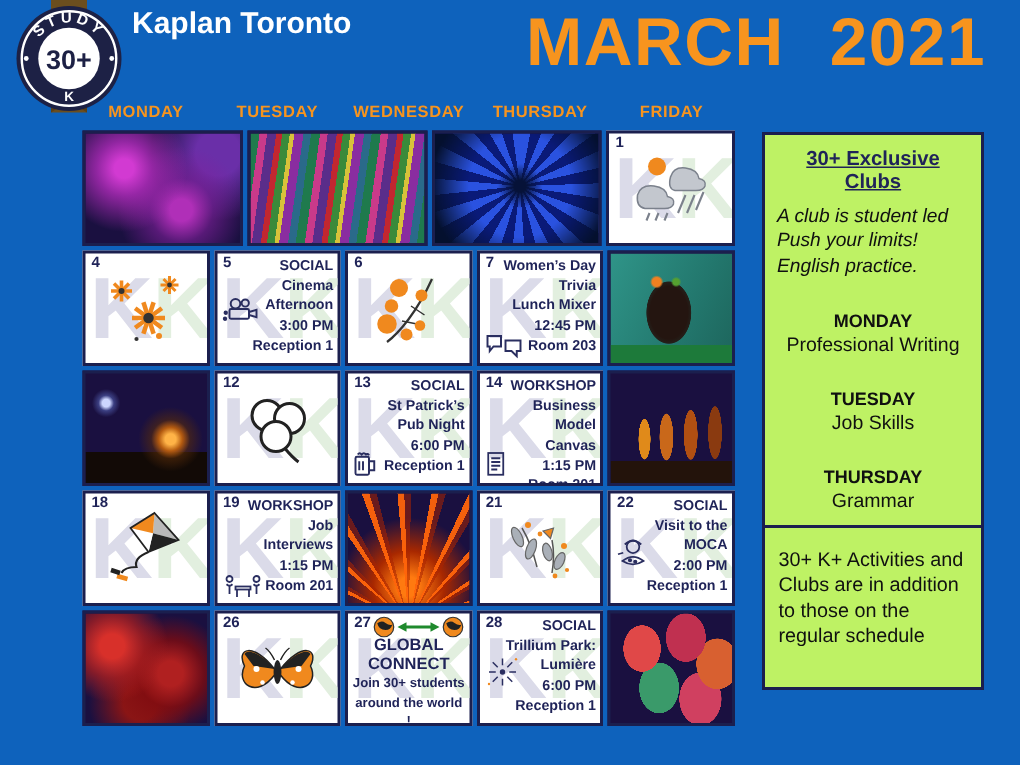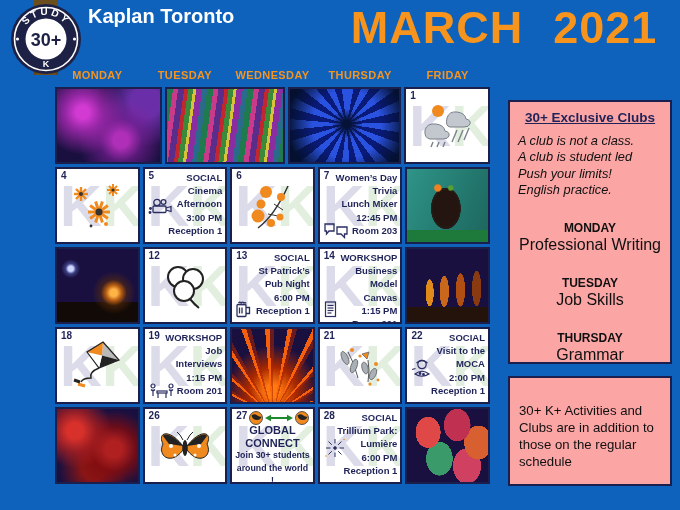--- a/index.html
+++ b/index.html
@@ -68,30 +68,30 @@
     radial-gradient(circle at 22% 30%,#d8302a 0 10%,rgba(176,32,32,.72) 26%,transparent 46%),
     radial-gradient(circle at 70% 55%,#b02020 0 12%,rgba(128,12,16,.8) 32%,transparent 56%),
     radial-gradient(circle at 45% 82%,#8a1515 0 15%,transparent 46%),#2e0707;}
   .ph-easter-eggs{background:
     radial-gradient(ellipse 16% 22% at 26% 32%,#e04848 0 96%,transparent 97%),
     radial-gradient(ellipse 17% 23% at 62% 22%,#c03050 0 96%,transparent 97%),
     radial-gradient(ellipse 18% 24% at 88% 46%,#d86030 0 96%,transparent 97%),
     radial-gradient(ellipse 17% 24% at 40% 68%,#3a9a6a 0 96%,transparent 97%),
     radial-gradient(ellipse 18% 25% at 74% 78%,#d04060 0 96%,transparent 97%),#4a0d12;}
   
-  .sidebox{position:absolute;left:508px;width:164px;background:#fca5a5;border:2px solid #1B1F4E;
-           box-sizing:border-box;color:#101010;margin-top:12px;}
+  .sidebox{position:absolute;left:508px;width:148px;background:#bef264;border:2px solid #1B1F4E;
+           box-sizing:border-box;color:#101010;}
   .side1{top:88px;height:264px;padding:6px 8px;}
   .side1 .hd{text-align:center;font-size:13.5px;font-weight:bold;color:#1F2358;
              text-decoration:underline;margin:2px 0 8px;}
   .intro{font-style:italic;font-size:12.8px;line-height:1.28;color:#101010;}
   .sch{margin-top:22px;text-align:center;}
   .sch .d{font-weight:bold;font-size:12px;}
-  .sch .c{font-size:16px;margin-top:1px;}
-  .side2{top:364px;height:110px;padding:24px 9px;font-size:13.2px;line-height:1.3;}
+  .sch .c{font-size:13px;margin-top:1px;}
+  .side2{top:350px;height:110px;padding:12px 9px;font-size:13.2px;line-height:1.3;}
 </style>
 </head>
 <body>
 
 <div class="stage">
 
   <div class="logo">
     <svg width="78" height="78" viewBox="0 0 78 78">
       <rect x="27" y="0" width="24" height="75" fill="#6B4E1E"></rect>
       <polygon points="27,75 39,67 51,75 51,60 27,60" fill="#5a3f16"></polygon>
@@ -503,21 +503,20 @@
               <circle cx="3" cy="20" r="0.8" fill="#F0891E" stroke="none"></circle>
             </svg></div>
         </div>
         <div class="cell photo ph-easter-eggs" title="decorated painted eggs" style="flex: 1 1 0%;"></div>
       </div>
     </div>
 
   <div class="sidebox side1">
     <div class="hd">30+ Exclusive Clubs</div>
     <div class="intro">
-      <div>A club is not a class.</div>
       <div>A club is student led</div>
       <div>Push your limits!</div>
       <div>English practice.</div>
     </div>
     <div class="sch">
       <div class="d">MONDAY</div>
       <div class="c">Professional Writing</div>
     </div>
     <div class="sch">
       <div class="d">TUESDAY</div>

